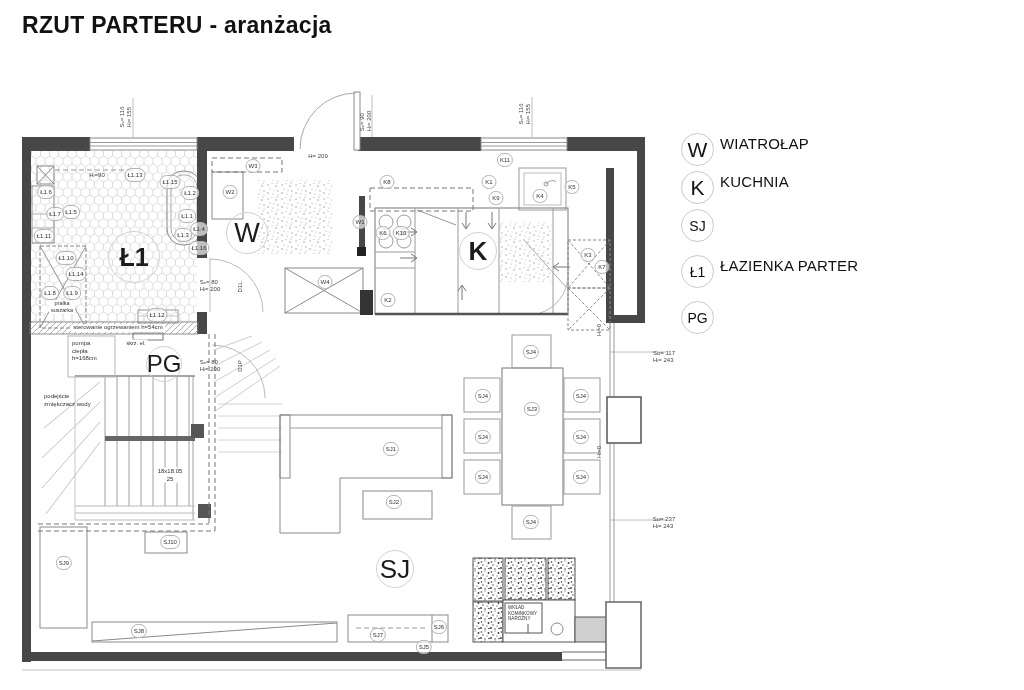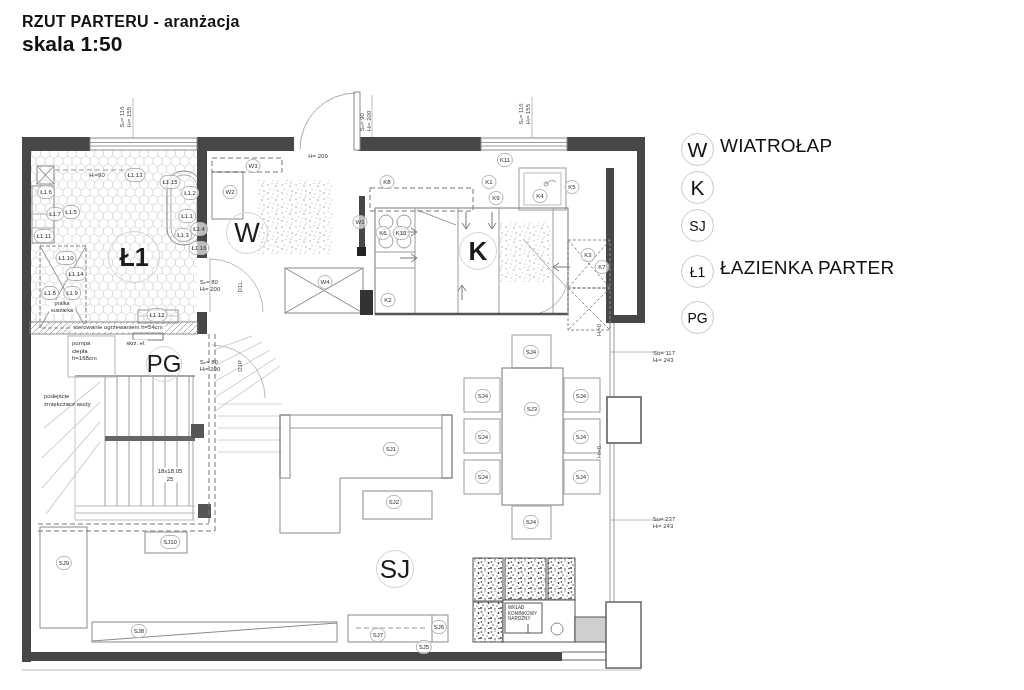--- a/index.html
+++ b/index.html
@@ -1,28 +1,28 @@
 <!DOCTYPE html>
 <html><head>
 <meta charset="utf-8">
 <style>
   html,body{margin:0;padding:0;background:#fff;}
   #stage{position:relative;width:1024px;height:690px;background:#fff;overflow:hidden;
          font-family:"Liberation Sans","DejaVu Sans",sans-serif;color:#1a1a1a;}
   #plan-svg{position:absolute;left:0;top:0;width:1024px;height:690px;}
   #title{position:absolute;left:22px;top:12px;line-height:1.2;}
-  #title .t1{font-size:16px;font-weight:700;letter-spacing:.3px;color:#111;text-align:right;}
+  #title .t1{font-size:23px;font-weight:700;letter-spacing:.3px;color:#111;text-align:right;}
   #title .t2{font-size:21px;font-weight:700;color:#111;}
   #legend{position:absolute;left:681px;top:133px;display:flex;flex-direction:column;gap:5px;}
   .lg-row{display:flex;align-items:flex-start;gap:6px;}
   .lg-row.sp{margin-top:8px;}
   .lg-circle{flex:0 0 auto;width:33px;height:33px;border:1.5px solid #c9c9c9;border-radius:50%;
              display:flex;align-items:center;justify-content:center;font-size:21px;color:#111;box-sizing:border-box;}
   .lg-circle.small{font-size:14px;}
-  .lg-label{font-size:19px;color:#111;white-space:pre-line;line-height:1.06;padding-top:3px;letter-spacing:.2px;}
+  .lg-label{font-size:15px;color:#111;white-space:pre-line;line-height:1.06;padding-top:3px;letter-spacing:.2px;}
   #plan-text-layer{position:absolute;left:0;top:0;width:1024px;height:690px;}
   .tag{position:absolute;transform:translate(-50%,-50%);min-width:15px;height:14px;padding:0 2px;
        border:1px solid #b2b2b2;border-radius:8px;background:rgba(255,255,255,.65);
        font-size:6px;display:flex;align-items:center;justify-content:center;color:#333;
        white-space:nowrap;line-height:1;box-sizing:border-box;}
   .room{position:absolute;transform:translate(-50%,-50%);border:1px solid #d2d2d2;border-radius:50%;
         display:flex;align-items:center;justify-content:center;color:#1c1c1c;background:transparent;}
   .dim{position:absolute;transform:translate(-50%,-50%);font-size:6px;color:#444;white-space:pre-line;
        text-align:left;line-height:1.2;}
   .dim.v{transform:translate(-50%,-50%) rotate(-90deg);}
@@ -228,30 +228,30 @@
     </g>
 
     <g stroke="#aaa" stroke-width="0.75" fill="none">
       <path d="M133,98 V137 M372,95 V137 M532,97 V137"></path>
       <path d="M610,352 H666 M610,520 H666"></path>
     </g>
   </svg>
 
   <div id="title">
     <div class="t1">RZUT PARTERU - aranżacja</div>
-    <div class="t2">skala 1:50</div>
   </div>
 
   <div id="legend">
       <div class="lg-row">
         <span class="lg-circle">W</span>
         <span class="lg-label">WIATROŁAP</span>
       </div>
       <div class="lg-row">
         <span class="lg-circle">K</span>
+        <span class="lg-label">KUCHNIA</span>
       </div>
       <div class="lg-row">
         <span class="lg-circle small">SJ</span>
       </div>
       <div class="lg-row sp">
         <span class="lg-circle small">Ł1</span>
         <span class="lg-label">ŁAZIENKA PARTER</span>
       </div>
       <div class="lg-row sp">
         <span class="lg-circle small">PG</span>

